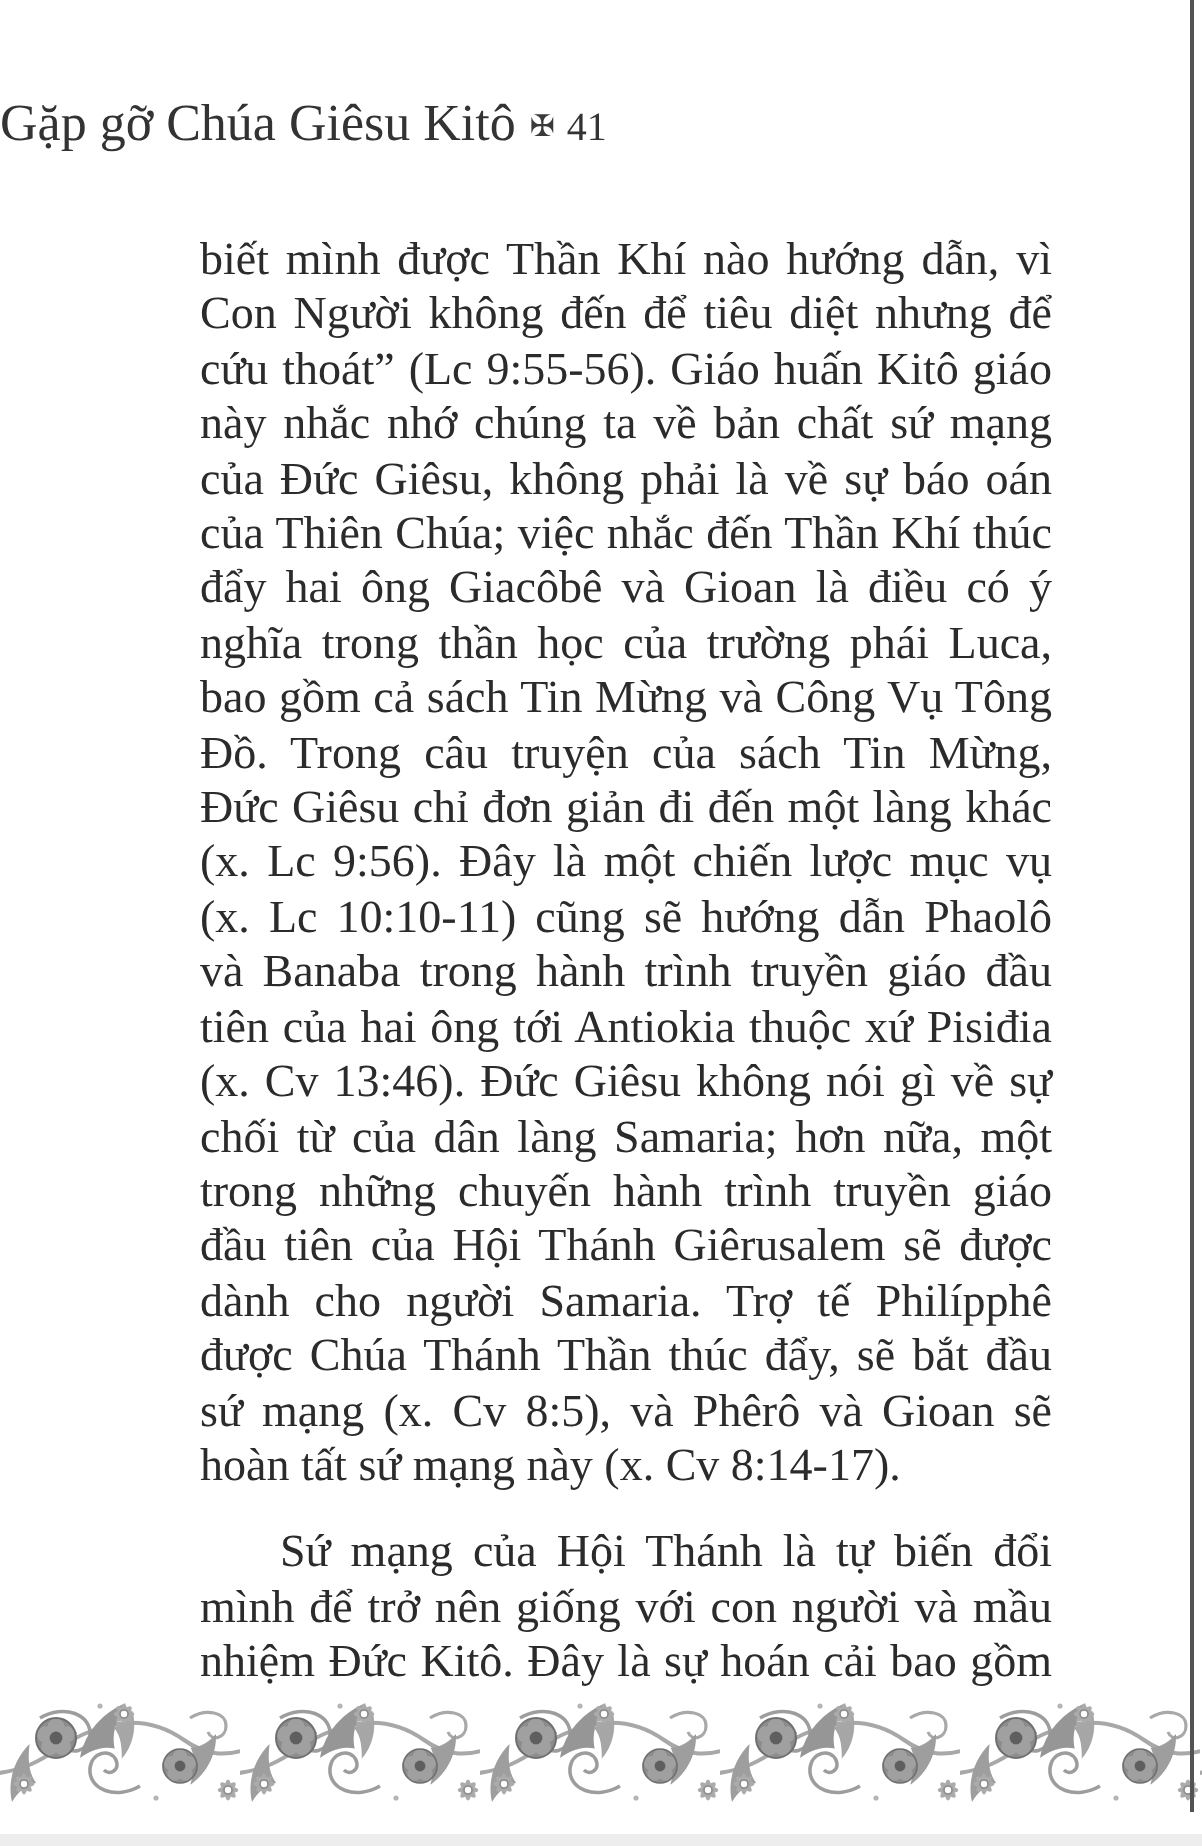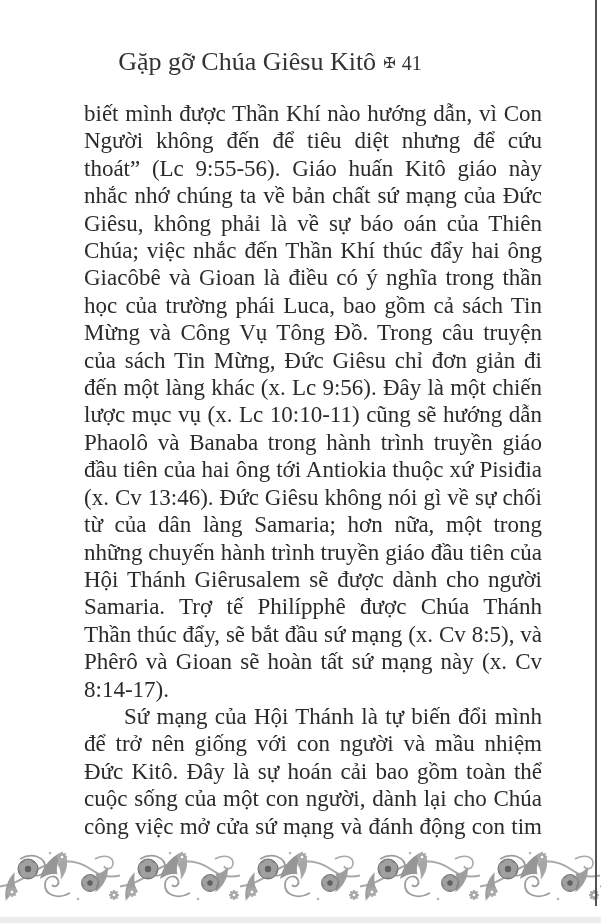--- a/index.html
+++ b/index.html
@@ -14,21 +14,21 @@
     background: #ffffff;
     overflow: hidden;
     font-family: "Liberation Serif", "DejaVu Serif", serif;
     color: #2b2b2b;
   }
   .page-header {
     position: absolute;
     top: 47px;
     left: 0;
     right: 61px;
-    text-align: center;
+    text-align: left;
     font-size: 26px;
     white-space: nowrap;
     color: #333333;
   }
   .page-header .cross {
     font-size: 15px;
     margin: 0 6px 0 7px;
     position: relative;
     top: -2px;
     color: #3a3a3a;
@@ -41,21 +41,21 @@
     top: 100px;
     left: 84px;
     width: 458px;
     height: 745px;
     overflow: hidden;
     font-size: 23px;
     line-height: 27.4px;
     text-align: justify;
   }
   .page-body p {
-    margin: 0;
+    margin: 16px;
     padding: 0;
   }
   .page-body p.indented {
     text-indent: 40px;
   }
   .floral-border {
     position: absolute;
     top: 847px;
     left: 0;
     width: 601px;

